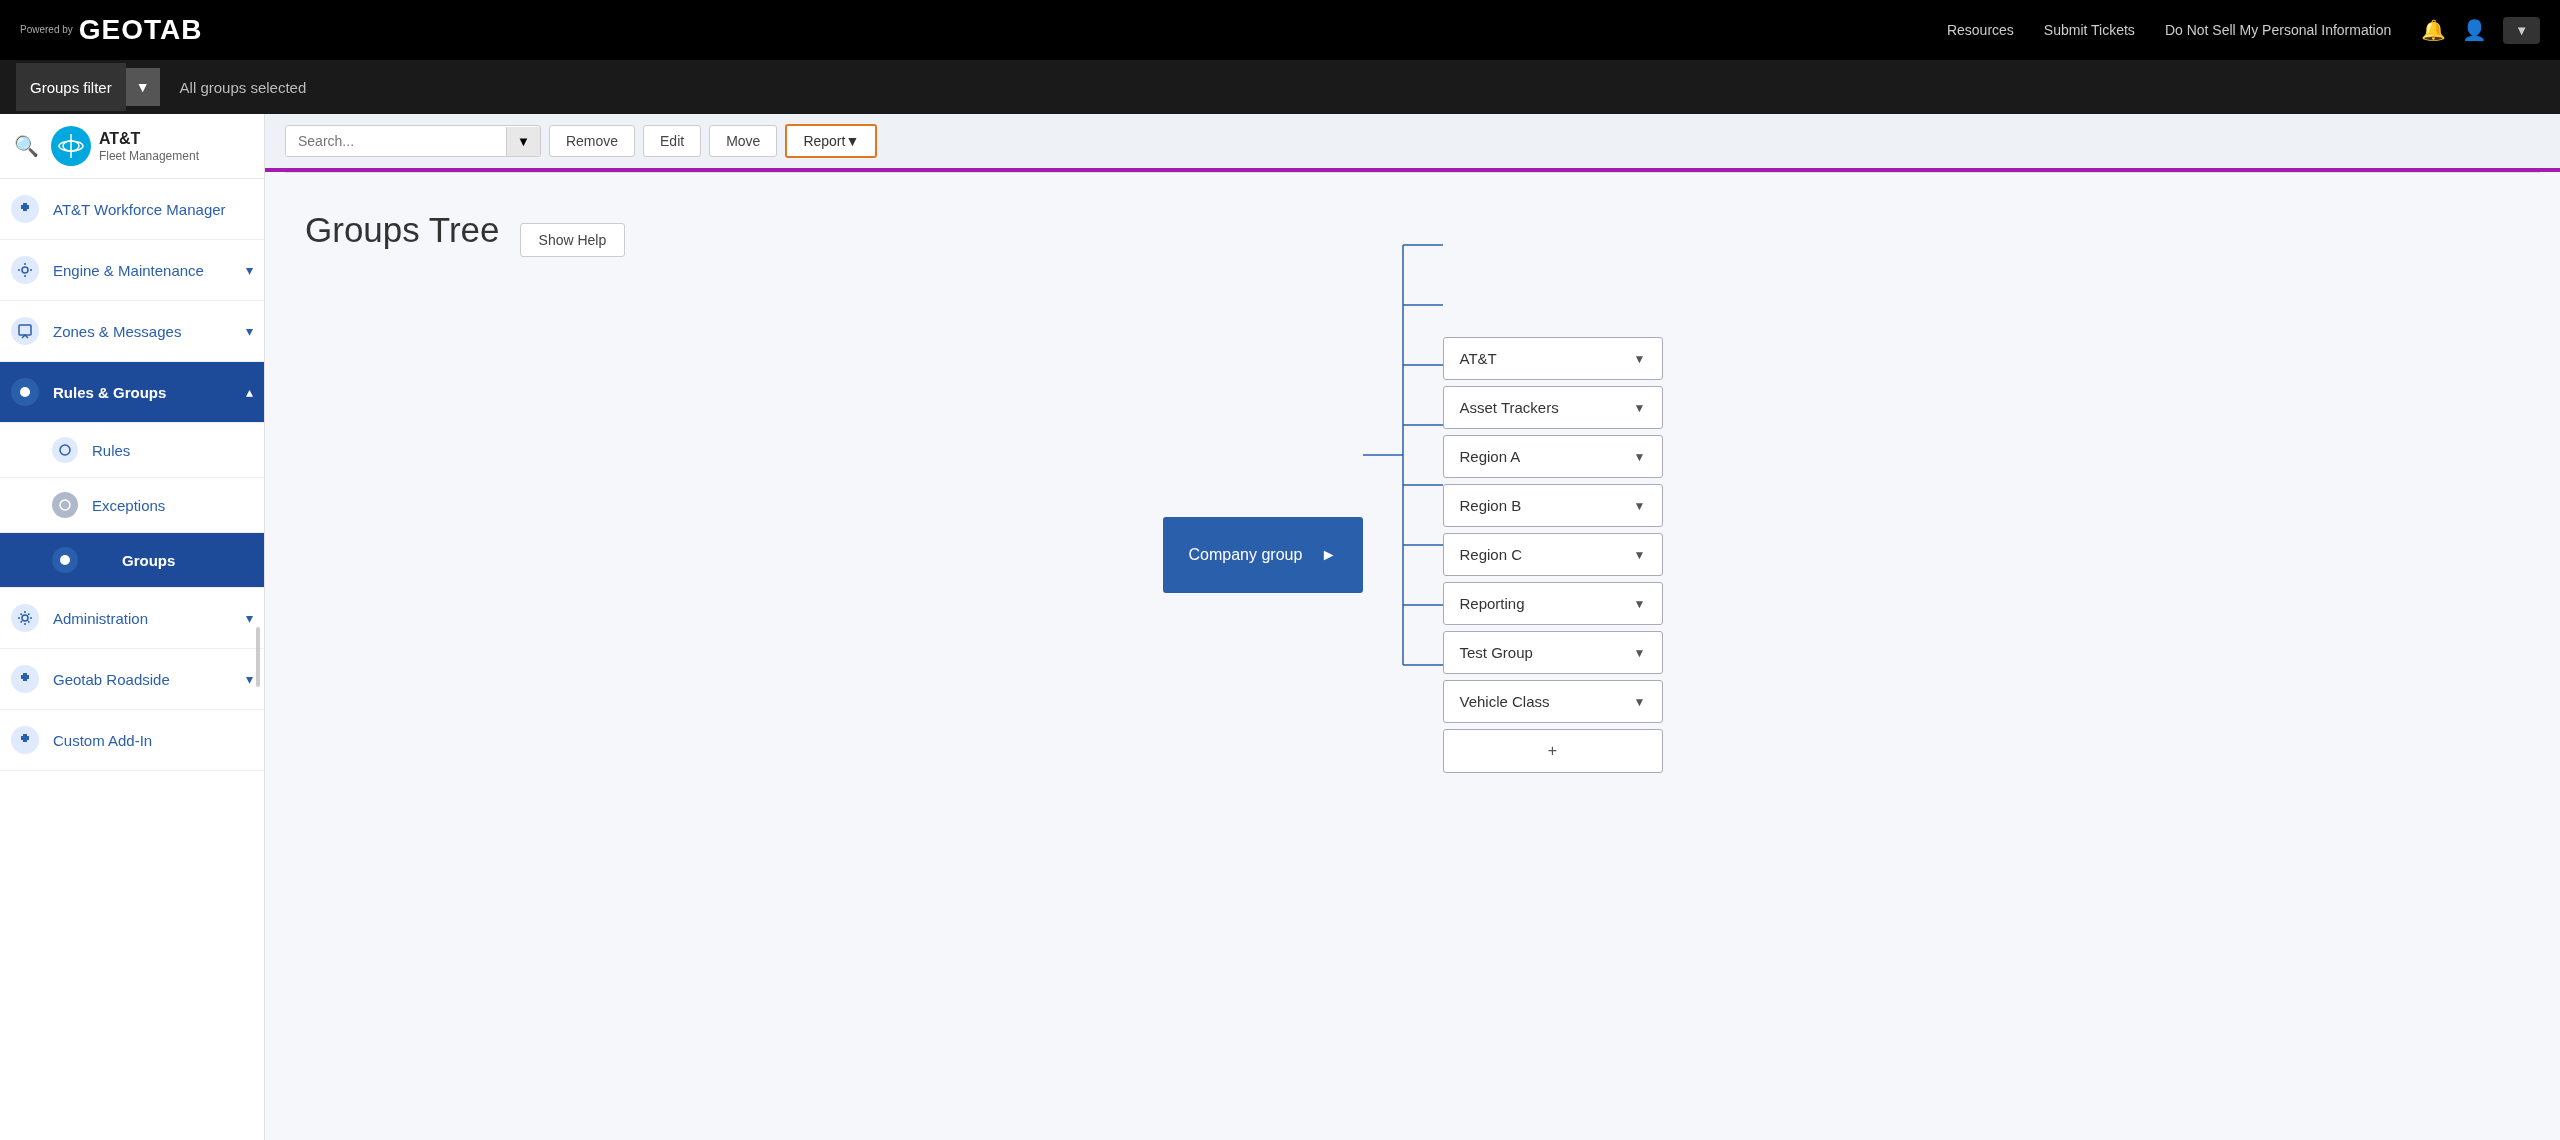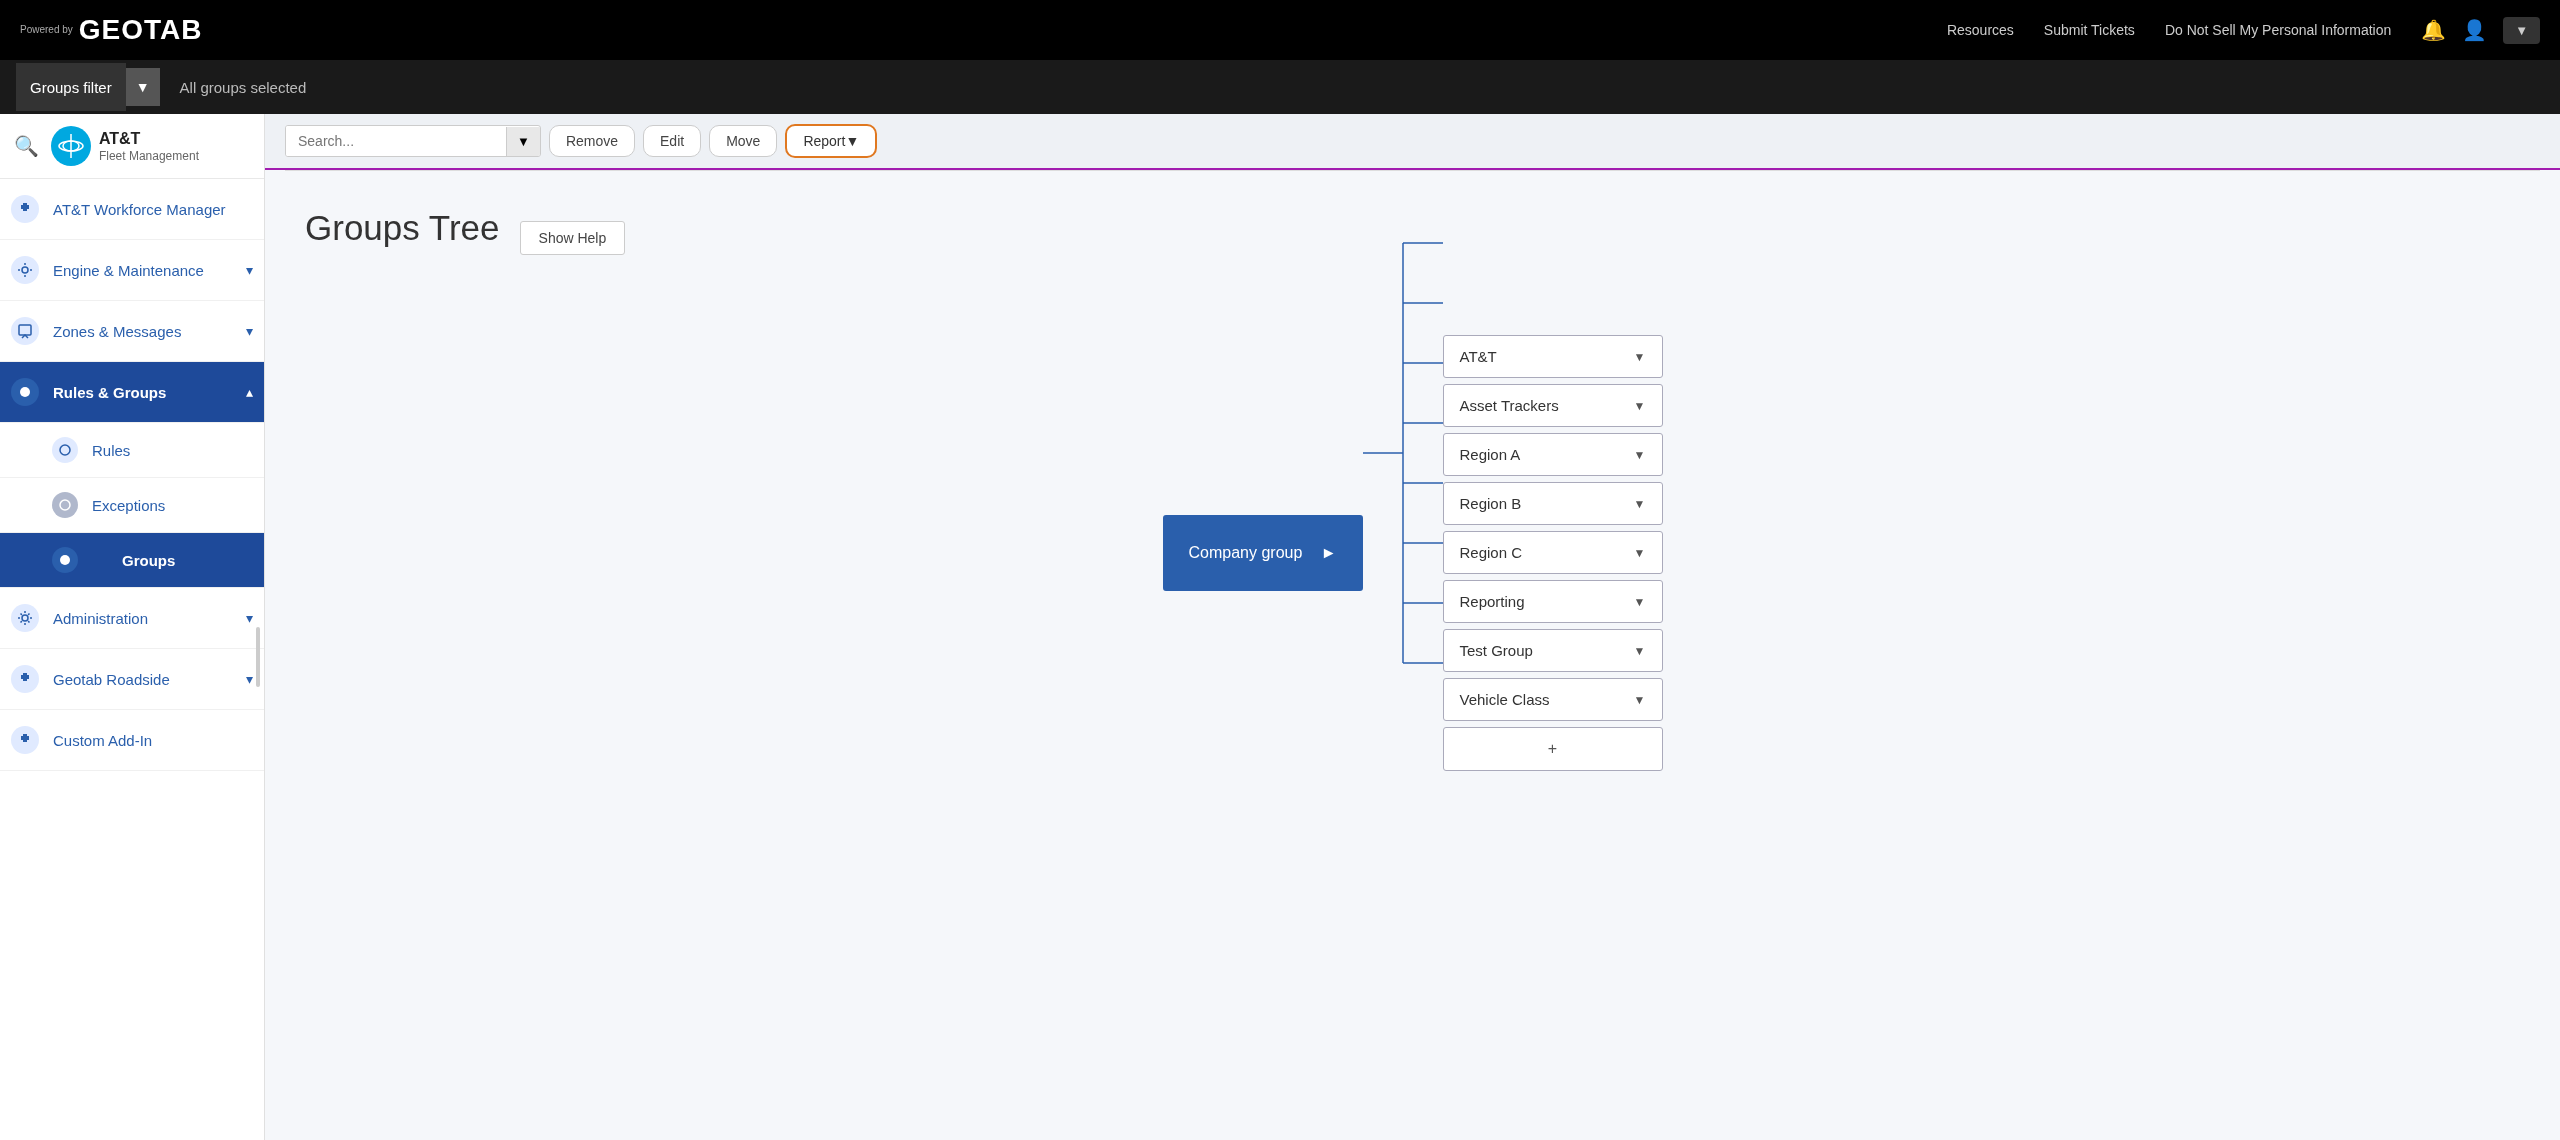--- a/index.html
+++ b/index.html
@@ -222,21 +222,21 @@
       overflow: auto;
     }
 
     
     .toolbar {
       display: flex;
       align-items: center;
       background: #eef1f5;
       padding: 10px 20px;
       gap: 8px;
-      border-bottom: 2px solid #a21caf;
+      border-bottom: 4px solid #a21caf;
     }
     .search-wrapper {
       display: flex;
       align-items: center;
       border: 1px solid #ccc;
       background: #fff;
       border-radius: 3px;
       overflow: hidden;
     }
     .search-input {
@@ -254,21 +254,21 @@
       padding: 7px 10px;
       cursor: pointer;
       font-size: 13px;
     }
     .toolbar-btn {
       background: #fff;
       border: 1px solid #ccc;
       padding: 7px 16px;
       font-size: 14px;
       cursor: pointer;
-      border-radius: 10px;
+      border-radius: 3px;
       color: #444;
     }
     .toolbar-btn.primary {
       background: #fff;
       border: 2px solid #e07820;
       color: #333;
       display: flex;
       align-items: center;
       gap: 0;
     }

